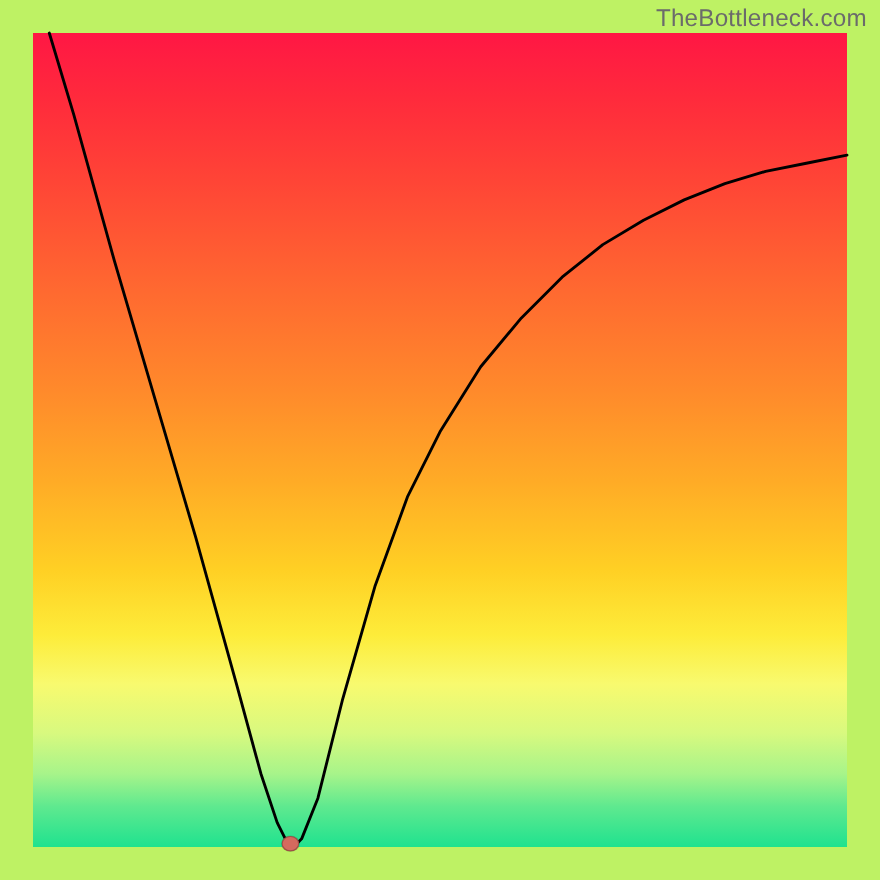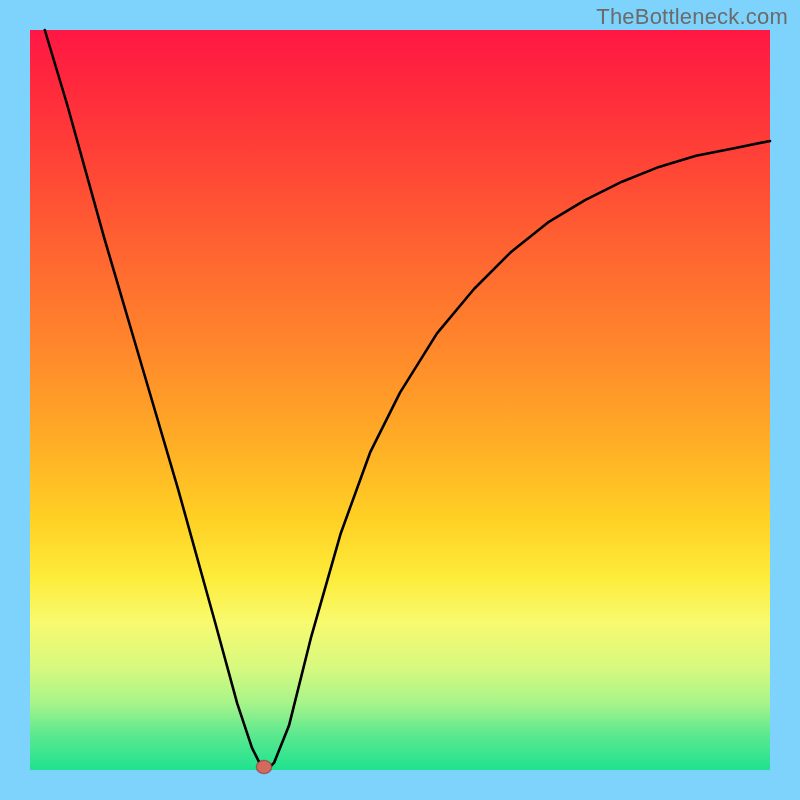--- a/index.html
+++ b/index.html
@@ -8,21 +8,21 @@
     width: 800px;
     height: 800px;
     background: #000;
     overflow: hidden;
     font-family: Arial, Helvetica, sans-serif;
   }
   .frame {
     position: relative;
     width: 800px;
     height: 800px;
-    background: #7dd3fc;
+    background: #bef264;
   }
   .watermark {
     position: absolute;
     top: 4px;
     right: 12px;
     color: #6b6b6b;
     font-size: 22px;
     font-family: Arial, sans-serif;
     letter-spacing: 0.2px;
     user-select: none;

